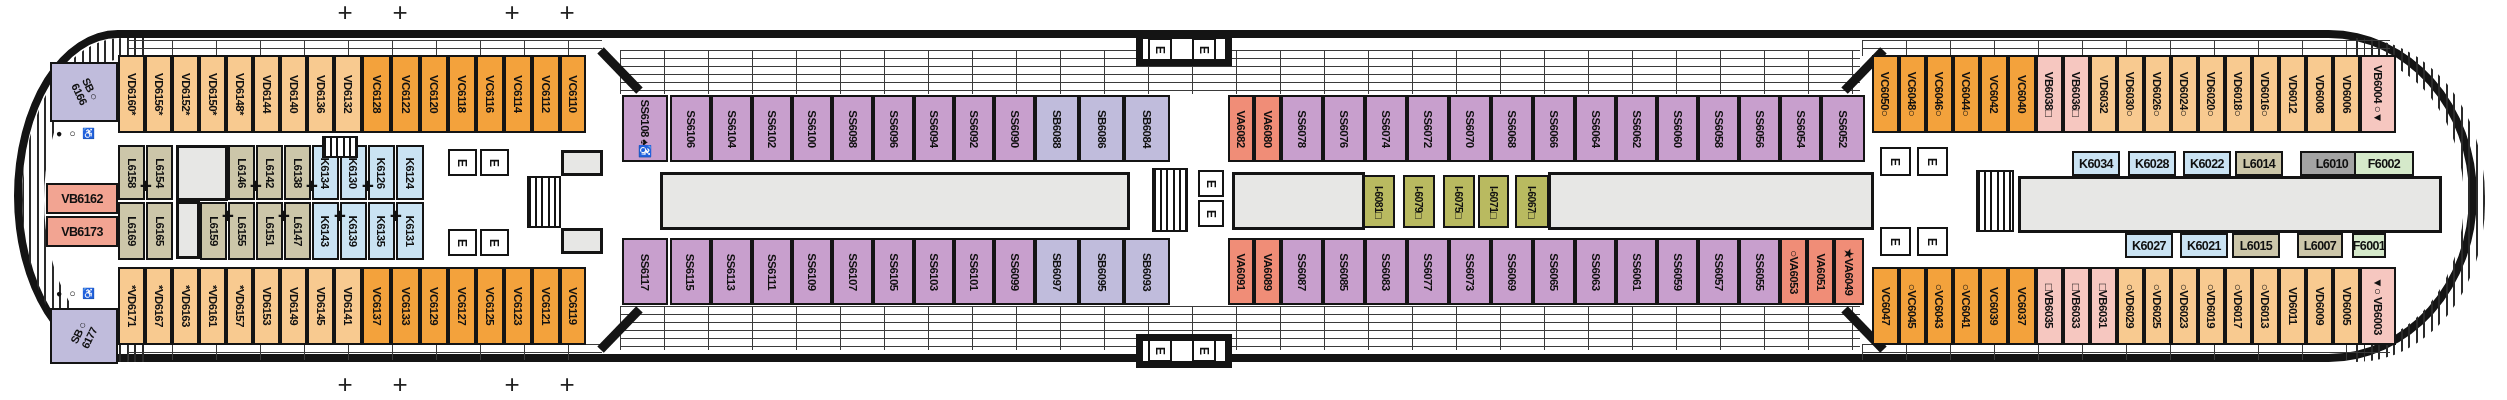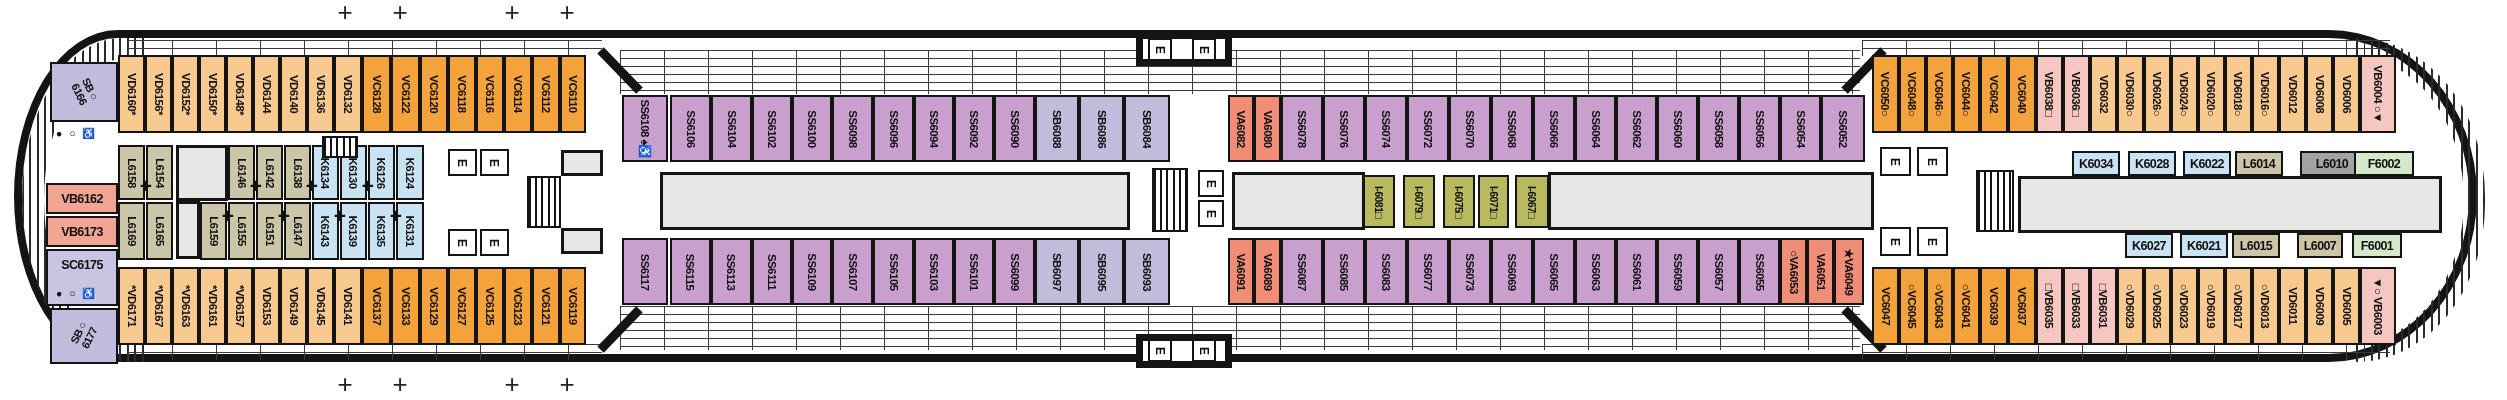--- a/index.html
+++ b/index.html
@@ -75,23 +75,20 @@
     <div class="cab d1" style="left: 50px; top: 62px; width: 68px; height: 60px; background: rgb(192, 188, 220);">
       <span class="lbl">SB ○
 6166</span>
     </div>
     <div class="cab h" style="left: 46px; top: 183px; width: 72px; height: 31px; background: rgb(242, 164, 146);">
       <span class="lbl">VB6162</span>
     </div>
     <div class="cab h" style="left: 46px; top: 216px; width: 72px; height: 31px; background: rgb(242, 164, 146);">
       <span class="lbl">VB6173</span>
     </div>
-    <div class="cab h hi" style="left: 46px; top: 249px; width: 72px; height: 57px; background: rgb(200, 196, 226);">
-      <span class="lbl">SC6175</span>
-    </div>
     <div class="cab d2" style="left: 50px; top: 308px; width: 68px; height: 56px; background: rgb(192, 188, 220);">
       <span class="lbl">SB ○
 6177</span>
     </div>
     <div class="cab v" style="left: 118px; top: 55px; width: 27px; height: 78px; background: rgb(248, 202, 144);">
       <span class="lbl">VD6160*</span>
     </div>
     <div class="cab v" style="left: 145px; top: 55px; width: 27px; height: 78px; background: rgb(248, 202, 144);">
       <span class="lbl">VD6156*</span>
     </div>
@@ -577,21 +574,21 @@
     </div>
     <div class="cab h" style="left: 2180px; top: 233px; width: 48px; height: 25px; background: rgb(202, 227, 243);">
       <span class="lbl">K6021</span>
     </div>
     <div class="cab h" style="left: 2232px; top: 233px; width: 48px; height: 25px; background: rgb(204, 198, 169);">
       <span class="lbl">L6015</span>
     </div>
     <div class="cab h" style="left: 2297px; top: 233px; width: 46px; height: 25px; background: rgb(204, 198, 169);">
       <span class="lbl">L6007</span>
     </div>
-    <div class="cab h" style="left: 2352px; top: 233px; width: 50px; height: 25px; background: rgb(213, 233, 202);">
+    <div class="cab h" style="left: 2352px; top: 233px; width: 34px; height: 25px; background: rgb(213, 233, 202);">
       <span class="lbl">F6001</span>
     </div>
     <div class="room" style="left: 448px; top: 149px; width: 29px; height: 27px;">
       <span>E</span>
     </div>
     <div class="room" style="left: 480px; top: 149px; width: 29px; height: 27px;">
       <span>E</span>
     </div>
     <div class="room" style="left: 448px; top: 229px; width: 29px; height: 27px;">
       <span>E</span>

